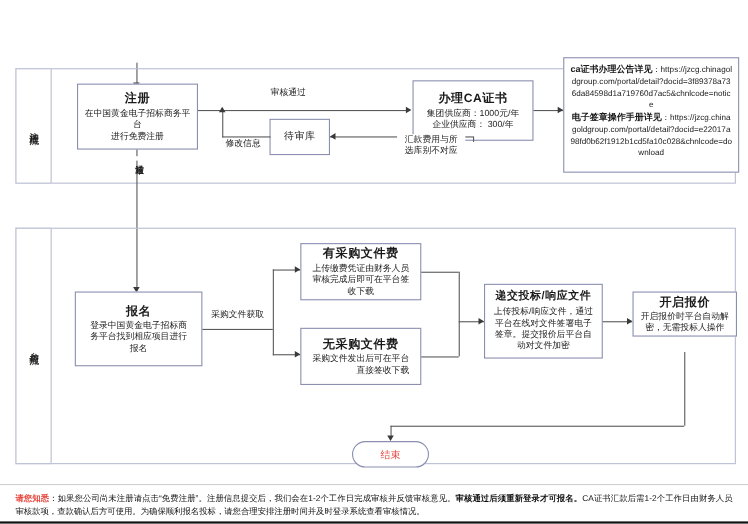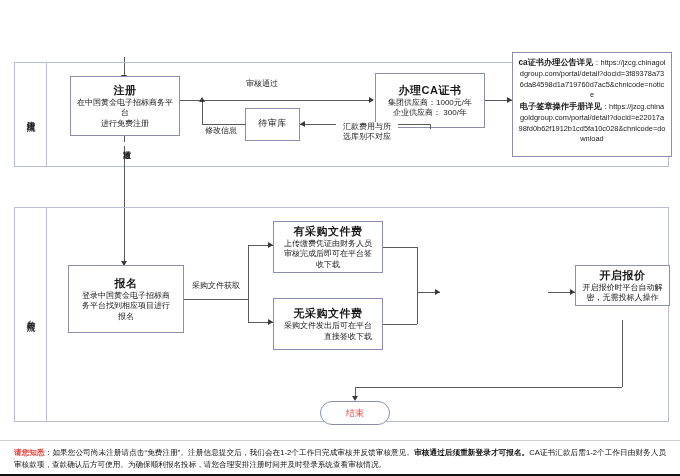--- a/index.html
+++ b/index.html
@@ -104,21 +104,21 @@
     text-align: center;
     white-space: nowrap;
   }
   .elabel.vert {
     writing-mode: vertical-rl;
     text-orientation: upright;
     white-space: normal;
     letter-spacing: 0px;
     line-height: 1.15;
   }
-  .elabel.wrap { white-space: normal; }
+  .elabel.wrap { white-space: normal; margin-left: 25px; }
 
   
   .terminator {
     position: absolute;
     border: 1px solid #8a8fb0;
     border-radius: 14px;
     background: #ffffff;
     display: flex; align-items: center; justify-content: center;
     font-size: 9px;
     color: #e8453c;
@@ -240,20 +240,27 @@
     <div class="sub" style="white-space:pre-line;">采购文件发出后可在平台
 直接签收下载</div>
   </div>
 
   <div class="ln h" style="left:383px; top:247px; width:34px;"></div>
   <div class="ln h" style="left:383px; top:324px; width:34px;"></div>
   <div class="ln v" style="left:417px; top:247px; height:77px;"></div>
   <div class="ln h" style="left:417px; top:292px; width:23px;"></div>
   <div class="arrow right" style="left:435px; top:289px;"></div>
 
+  <div class="node" style="left:440px; top:258px; width:108px; height:68px;">
+    <div class="ttl" style="font-size:10px;">递交投标/响应文件</div>
+    <div class="sub" style="white-space:pre-line;">上传投标/响应文件，通过
+平台在线对文件签署电子
+签章。提交报价后平台自
+动对文件加密</div>
+  </div>
 
   <div class="ln h" style="left:548px; top:292px; width:27px;"></div>
   <div class="arrow right" style="left:570px; top:289px;"></div>
 
   <div class="node" style="left:575px; top:265px; width:95px; height:41px;">
     <div class="ttl">开启报价</div>
     <div class="sub" style="white-space:pre-line;">开启报价时平台自动解
 密，无需投标人操作</div>
   </div>
 

